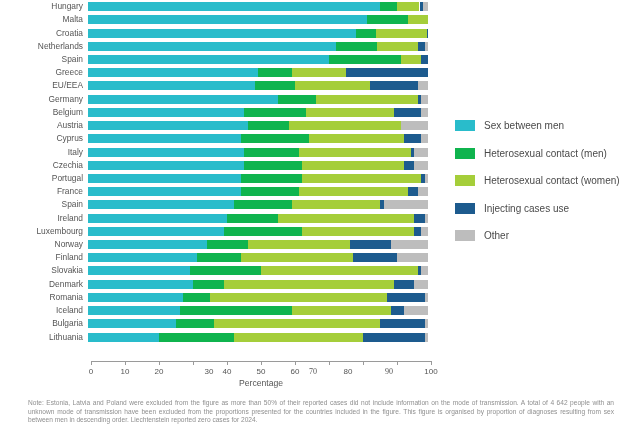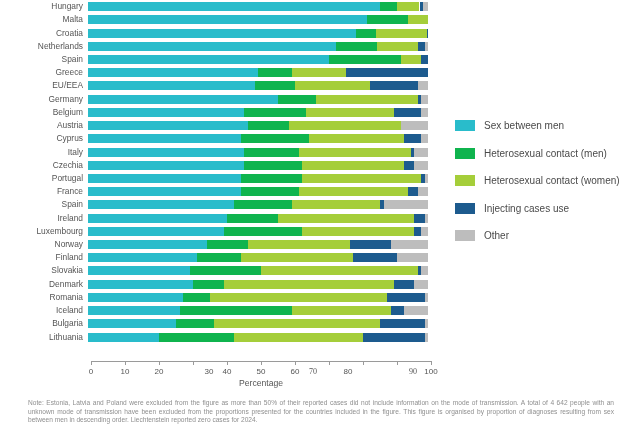--- a/index.html
+++ b/index.html
@@ -404,21 +404,21 @@
         <div class="tick-label" style="left: 136px;">40</div>
         <div class="tick" style="left: 170px;"></div>
         <div class="tick-label" style="left: 170px;">50</div>
         <div class="tick" style="left: 204px;"></div>
         <div class="tick-label" style="left: 204px;">60</div>
         <div class="tick" style="left: 238px;"></div>
         <div class="tick-label" style="left: 222px; font-family: Liberation Serif, serif;">70</div>
         <div class="tick" style="left: 272px;"></div>
         <div class="tick-label" style="left: 257px;">80</div>
         <div class="tick" style="left: 306px;"></div>
-        <div class="tick-label" style="left: 322px; font-family: Liberation Serif, serif;">90</div>
+        <div class="tick-label" style="left: 298px; font-family: Liberation Serif, serif;">90</div>
         <div class="tick" style="left: 340px;"></div>
         <div class="tick-label" style="left: 340px; text-align: center;">100</div>
       </div>
     <div class="axis-title">Percentage</div>
   </div>
 
   <div class="legend" id="legend">
       <div class="legend-item">
         <span class="legend-swatch" style="background: rgb(41, 188, 203);"></span>
         <span class="legend-label">Sex between men</span>

